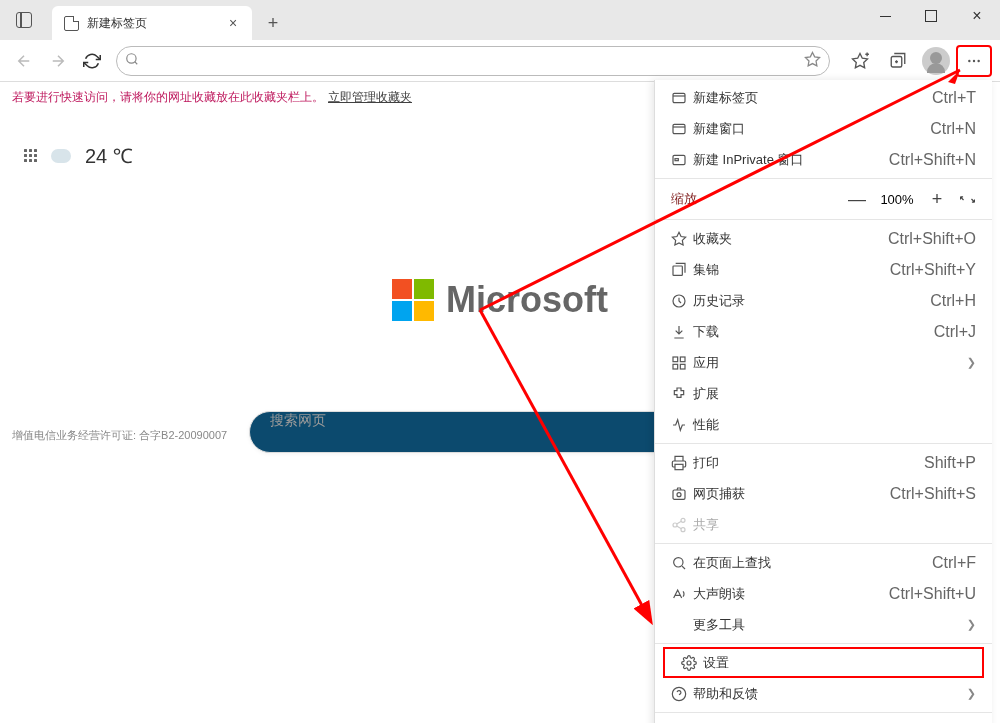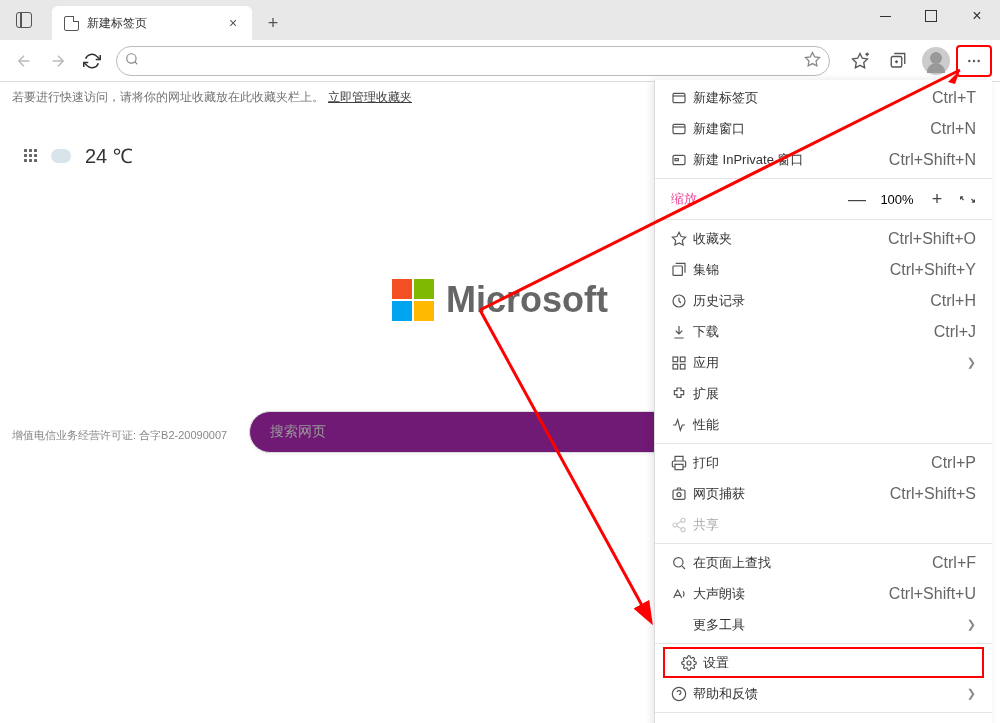--- a/index.html
+++ b/index.html
@@ -32,56 +32,56 @@
     .addr-star { margin-left: auto; color: #888; font-size: 15px; }
     .toolbar-right { display: flex; align-items: center; gap: 2px; margin-left: 4px; }
     .toolbar-icon-btn { width: 36px; height: 32px; display: flex; align-items: center; justify-content: center; color: #555; font-size: 17px; border-radius: 4px; }
     .avatar { width: 28px; height: 28px; border-radius: 50%; background: #ccc; display: flex; align-items: center; justify-content: center; }
     .avatar::before { content: ""; width: 12px; height: 12px; background: #999; border-radius: 50%; position: relative; top: -3px; }
     .avatar::after { content: ""; position: absolute; width: 18px; height: 10px; background: #999; border-radius: 10px 10px 0 0; margin-top: 14px; }
     .more-btn { border: 2.5px solid #f00; }
     
     
     .bookmarks-bar { height: 30px; display: flex; align-items: center; padding: 0 12px; font-size: 12px; gap: 4px; }
-    .bookmarks-text { color: #737373; }
+    .bookmarks-text { color: #be185d; }
     .bookmarks-link { color: #404040; text-decoration: underline; cursor: pointer; }
     
     
     .page { position: relative; flex: 1; }
     .page-top { display: flex; align-items: center; gap: 14px; padding: 30px 0 0 24px; }
     .grid-icon { display: grid; grid-template-columns: repeat(3, 3px); grid-template-rows: repeat(3, 3px); gap: 2px; }
     .grid-icon span { background: #666; border-radius: 0.5px; }
     .weather-icon { width: 20px; height: 14px; background: #d8e4ea; border-radius: 10px; position: relative; }
     .temp { font-size: 20px; color: #333; }
     
     .center { text-align: center; margin-top: 110px; }
     .ms-logo { display: inline-flex; align-items: flex-end; gap: 12px; }
     .ms-squares { display: grid; grid-template-columns: 20px 20px; grid-template-rows: 20px 20px; gap: 2px; }
     .sq-r { background: #f25022; } .sq-g { background: #7fba00; }
     .sq-b { background: #00a4ef; } .sq-y { background: #ffb900; }
     .ms-text { font-size: 36px; color: #666; font-weight: 600; }
-    .search-box { width: 502px; height: 42px; margin: 90px auto 0; background: #701a75; border: 1px solid #ddd; border-radius: 21px; display: flex; align-items: center; padding: 0 20px; box-shadow: 0 1px 4px rgba(0,0,0,0.05); }
+    .search-box { width: 502px; height: 42px; margin: 90px auto 0; background: #0c4a6e; border: 1px solid #ddd; border-radius: 21px; display: flex; align-items: flex-start; padding: 0 20px; box-shadow: 0 1px 4px rgba(0,0,0,0.05); }
     .search-ph { color: #999; font-size: 14px; }
     
     .footer { position: absolute; bottom: 10px; left: 12px; font-size: 11px; color: #888; }
     .watermark { position: absolute; bottom: 4px; right: 8px; font-size: 10px; color: #aaa; }
     
     
     .menu { position: absolute; right: 8px; top: 80px; width: 338px; background: #fff; border-left: 1px solid #ddd; box-shadow: -2px 0 8px rgba(0,0,0,0.1); font-size: 13px; padding: 2px 0; }
     .menu-item { height: 31px; display: flex; align-items: center; padding: 0 16px; cursor: pointer; }
     .menu-item.disabled { color: #aaa; }
     .menu-icon { width: 22px; display: flex; align-items: center; justify-content: flex-start; color: #555; font-size: 15px; }
     .menu-icon svg { width: 16px; height: 16px; }
     .menu-label { flex: 1; color: #333; }
     .menu-item.disabled .menu-label { color: #aaa; }
     .menu-shortcut { color: #666; font-size: 16px; }
     .menu-chevron { color: #888; font-size: 11px; }
     .menu-divider { height: 1px; background: #e5e5e5; margin: 3px 0; }
     .menu-zoom { height: 34px; display: flex; align-items: center; padding: 0 10px 0 16px; }
-    .zoom-label { flex: 1; color: #ec4899; }
+    .zoom-label { flex: 1; color: #7f1d1d; }
     .zoom-btn { width: 30px; height: 30px; display: flex; align-items: center; justify-content: center; font-size: 18px; color: #444; }
     .zoom-val { width: 50px; text-align: center; font-size: 13px; }
     .fullscreen-icon svg { width: 15px; height: 15px; }
     .highlight-settings { border: 2.5px solid #f00; margin: 0 8px; }
     
     
     .arrow-svg { position: absolute; top: 0; left: 0; pointer-events: none; z-index: 100; }
     
     
     .svg-star { width: 17px; height: 17px; }
@@ -318,21 +318,21 @@
   </div>
   <div class="menu-divider"></div>
   <div class="menu-item">
     <span class="menu-icon">
         <svg viewBox="0 0 24 24" fill="none" stroke="currentColor" stroke-width="1.8">
           <path d="M6 9V2h12v7M6 18H4a2 2 0 01-2-2v-5a2 2 0 012-2h16a2 2 0 012 2v5a2 2 0 01-2 2h-2"></path>
           <rect x="6" y="14" width="12" height="8"></rect>
         </svg>
       </span>
     <span class="menu-label">打印</span>
-    <span class="menu-shortcut">Ctrl+P</span>
+    <span class="menu-shortcut">Shift+P</span>
   </div>
   <div class="menu-item">
     <span class="menu-icon">
         <svg viewBox="0 0 24 24" fill="none" stroke="currentColor" stroke-width="1.8">
           <rect x="3" y="6" width="18" height="14" rx="2"></rect>
           <circle cx="12" cy="13" r="3"></circle>
           <path d="M9 6l1-3h4l1 3"></path>
         </svg>
       </span>
     <span class="menu-label">网页捕获</span>

